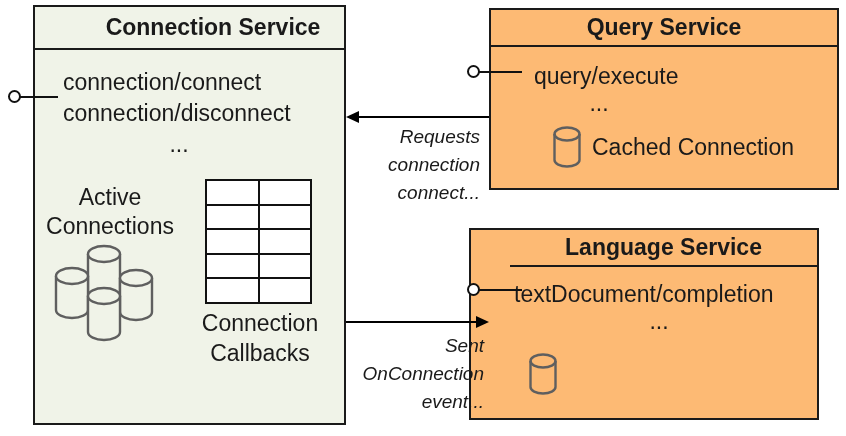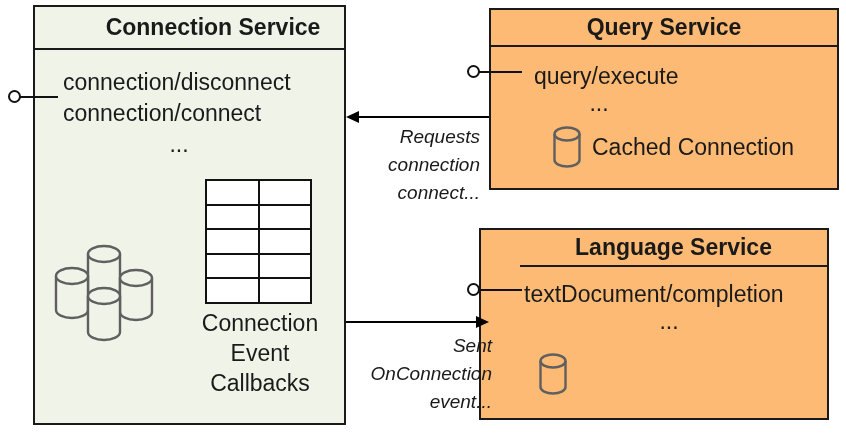--- a/index.html
+++ b/index.html
@@ -51,25 +51,29 @@
 </style>
 </head>
 <body>
 
 <div class="stage">
 
   <div class="svc-box green" style="left:33px;top:5px;width:313px;height:420px;">
     <div class="svc-header" style="height:41px;padding-left:47px;">Connection Service</div>
 
     <div class="abs body-text" style="left:28px;top:60px;width:232px;">
+      <div>connection/connect</div>
       <div>connection/disconnect</div>
-      <div>connection/connect</div>
       <div class="centered">...</div>
     </div>
 
+    <div class="abs body-text centered" style="left:0;top:176px;width:150px;line-height:29px;">
+      <div>Active</div>
+      <div>Connections</div>
+    </div>
 
     <div class="abs" style="left:17px;top:237px;">
       <svg width="104" height="98" viewBox="0 0 104 98">
         <g fill="#f0f3e8" stroke="#5f5f5f" stroke-width="2.4">
           <path d="M36,10 v42 a16,8 0 0 0 32,0 v-42"></path>
           <ellipse cx="52" cy="10" rx="16" ry="8"></ellipse>
           <path d="M4,32 v34 a16,8 0 0 0 32,0 v-34"></path>
           <ellipse cx="20" cy="32" rx="16" ry="8"></ellipse>
           <path d="M68,34 v34 a16,8 0 0 0 32,0 v-34"></path>
           <ellipse cx="84" cy="34" rx="16" ry="8"></ellipse>
@@ -87,21 +91,20 @@
       <div class="callback-cell"></div>
       <div class="callback-cell"></div>
       <div class="callback-cell"></div>
       <div class="callback-cell"></div>
       <div class="callback-cell"></div>
       <div class="callback-cell"></div>
     </div>
 
     <div class="abs body-text centered" style="left:145px;top:301px;width:160px;line-height:30px;">
       <div>Connection</div>
-      <div>Event</div>
       <div>Callbacks</div>
     </div>
   </div>
 
   <div>
     <span class="lolli-circle" style="left:8px;top:90px;"></span>
     <span class="lolli-stem" style="left:20px;top:96px;width:38px;"></span>
   </div>
 
   <div class="svc-box grey" style="left:489px;top:8px;width:350px;height:182px;">
@@ -121,21 +124,21 @@
       </svg>
     </div>
     <div class="abs body-text" style="left:101px;top:123px;line-height:28px;">Cached Connection</div>
   </div>
 
   <div>
     <span class="lolli-circle" style="left:467px;top:65px;"></span>
     <span class="lolli-stem" style="left:479px;top:71px;width:43px;"></span>
   </div>
 
-  <div class="svc-box grey" style="left:479px;top:228px;width:350px;height:192px;padding-left:39px;">
+  <div class="svc-box grey" style="left:469px;top:228px;width:350px;height:192px;padding-left:39px;">
     <div class="svc-header" style="height:35px;">Language Service</div>
 
     <div class="abs body-text" style="left:43px;top:50px;line-height:29px;text-align:center;">
       <div>textDocument/completion</div>
     </div>
     <div class="abs body-text centered" style="left:43px;top:78px;width:290px;line-height:26px;">...</div>
 
     <div class="abs" style="left:57px;top:122px;">
       <svg width="30" height="44" viewBox="0 0 30 44">
         <g fill="none" stroke="#5f5f5f" stroke-width="2.4">
@@ -157,20 +160,20 @@
     <div class="arrow-label" style="left:352px;top:123px;width:128px;">
       <div>Requests</div>
       <div>connection</div>
       <div>connect...</div>
     </div>
   </div>
 
   <div>
     <span class="arrow-line" style="left:346px;top:321px;width:133px;"></span>
     <span class="arrow-head-right" style="left:476px;top:316px;"></span>
-    <div class="arrow-label" style="left:360px;top:332px;width:132px;">
+    <div class="arrow-label" style="left:352px;top:332px;width:132px;">
       <div>Sent</div>
       <div>OnConnection</div>
       <div>event...</div>
     </div>
   </div>
 
 </div>
 
 </body></html>

